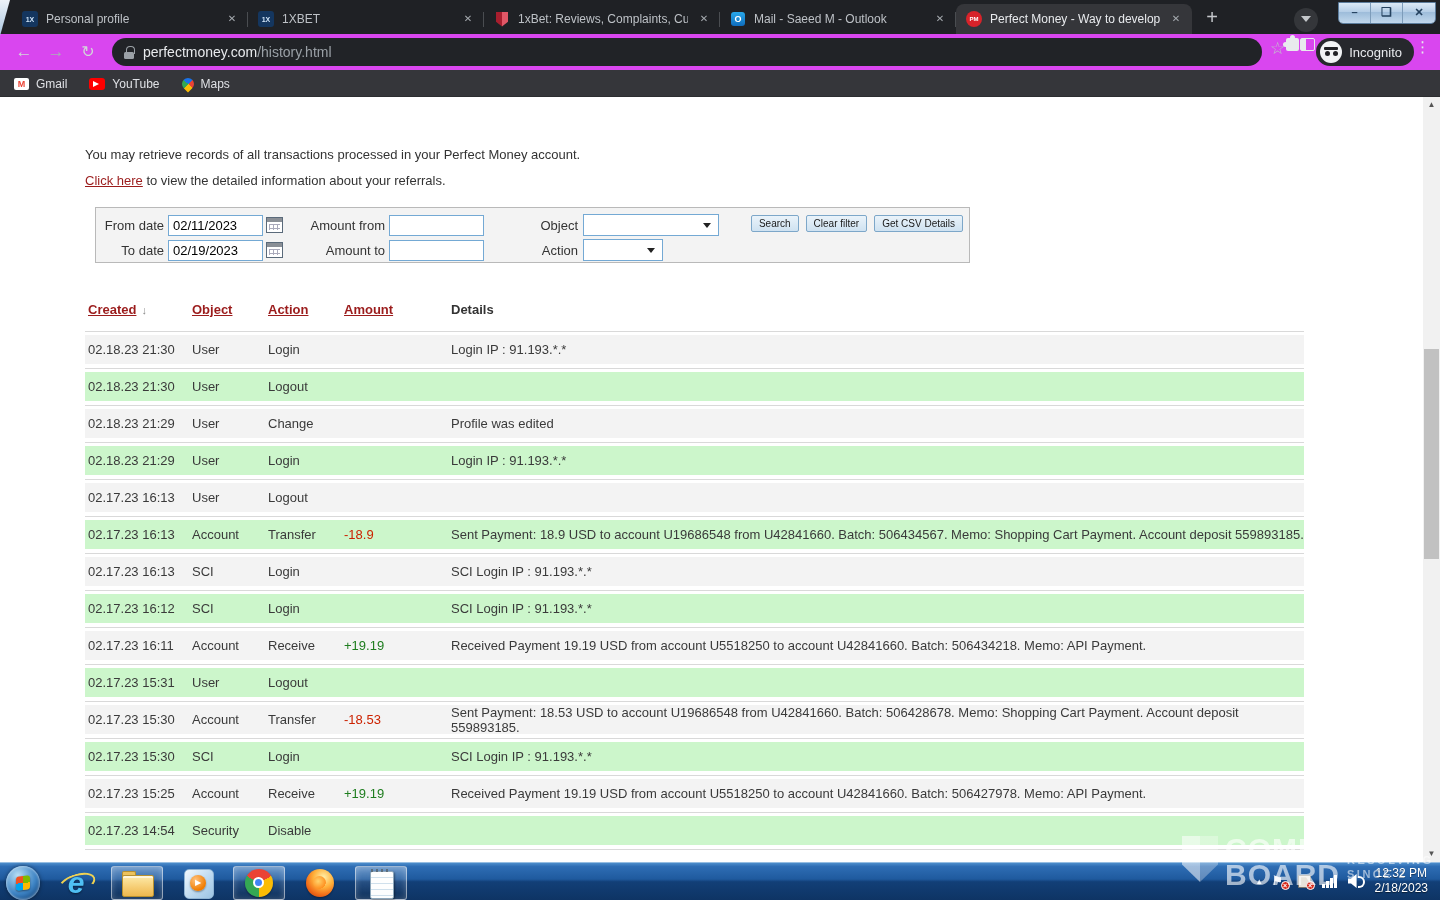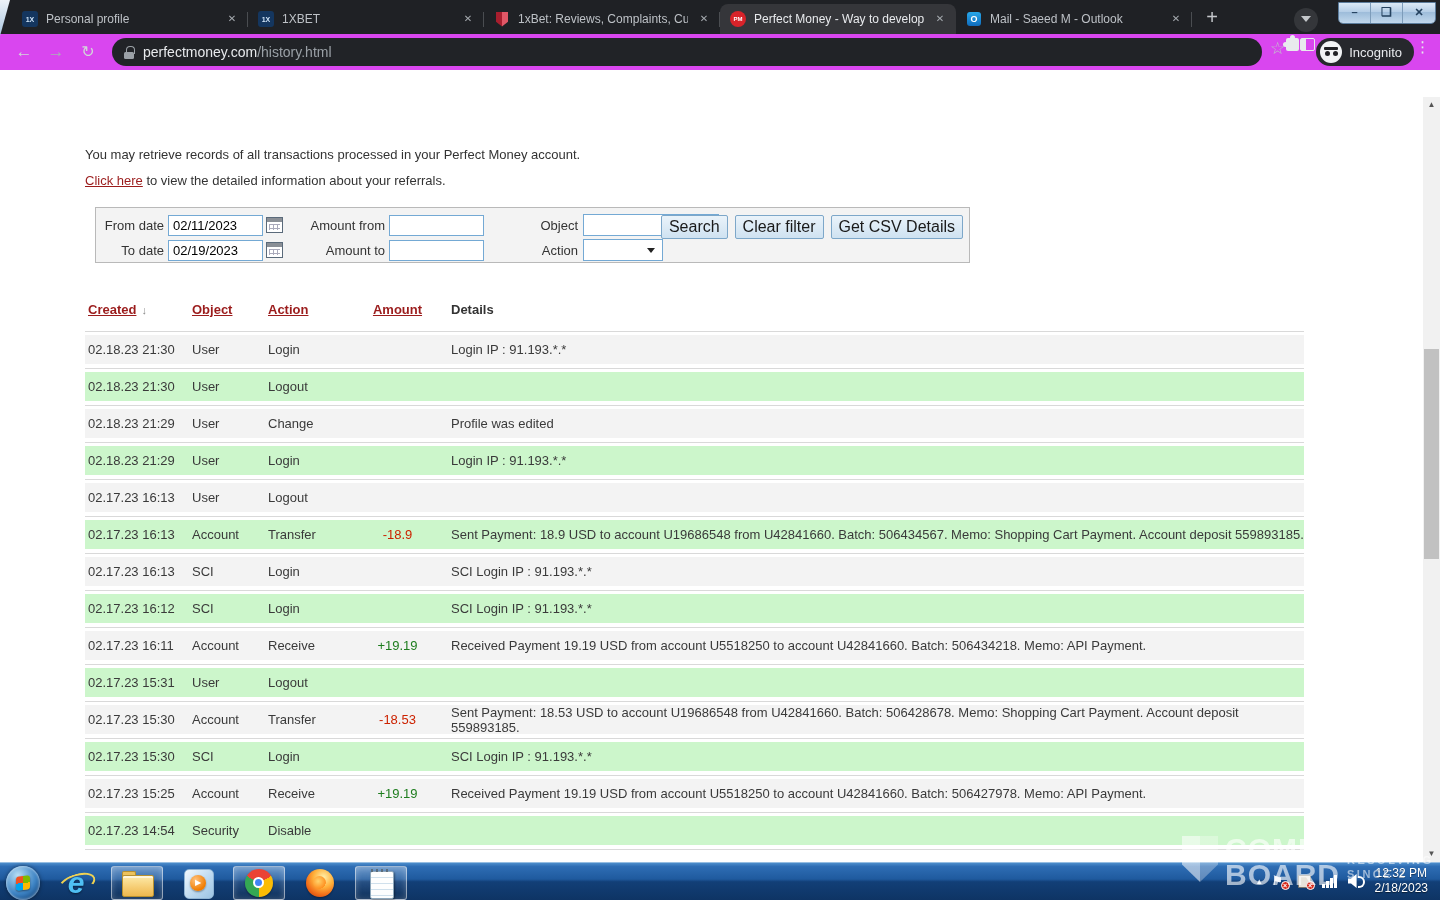--- a/index.html
+++ b/index.html
@@ -91,31 +91,31 @@
   .lw1{width:60px;} .lw2{width:80px;margin-left:22px;} .lw3{width:42px;margin-left:52px;}
   .f-input{width:95px;height:21px;border:1px solid #74a9d4;background:#fff;font-size:13px;padding:0 4px;margin-left:4px;font-family:"Liberation Sans",sans-serif;}
   .cal-btn{width:17px;height:16px;margin-left:3px;background:#fff;border:1px solid #5a6a7a;position:relative;cursor:pointer;flex:none;}
   .cal-btn:before{content:"";position:absolute;top:0;left:0;right:0;height:4px;background:#8a8f96;}
   .cal-btn:after{content:"";position:absolute;top:6px;left:2px;right:2px;bottom:2px;
       background:repeating-linear-gradient(90deg,#aab 0 1px,transparent 1px 4px),repeating-linear-gradient(#aab 0 1px,transparent 1px 4px);}
   .f-select{height:22px;border:1px solid #74a9d4;background:#fff;margin-left:5px;position:relative;cursor:pointer;}
   .sel-obj{width:136px;} .sel-act{width:80px;}
   .f-select:after{content:"";position:absolute;right:7px;top:8px;border:4px solid transparent;border-top:5px solid #222;}
   .f-buttons{position:absolute;right:6px;top:7px;display:flex;gap:7px;}
-  .f-btn{font-size:16px;color:#1a1a1a;background:linear-gradient(#eaf3fa,#cfe2f1);border:1px solid #7da7c9;
+  .f-btn{font-size:10px;color:#1a1a1a;background:linear-gradient(#eaf3fa,#cfe2f1);border:1px solid #7da7c9;
       padding:2px 7px;border-radius:2px;cursor:pointer;font-family:"Liberation Sans",sans-serif;}
 
   .table{position:absolute;left:85px;top:205px;width:1219px;}
   .thead{display:flex;font-size:13px;font-weight:bold;height:20px;}
   .th{text-decoration:underline;color:#9b1c1c;cursor:pointer;}
   .th-details{color:#333;text-decoration:none;cursor:default;}
   .c-created{width:107px;flex:none;padding-left:3px;}
   .c-object{width:76px;flex:none;}
   .c-action{width:76px;flex:none;}
-  .c-amount{width:107px;flex:none;text-align:center;}
+  .c-amount{width:107px;flex:none;}
   .c-details{flex:1;min-width:0;}
   .th.c-created:after{content:"\2193";color:#8a8a8a;font-weight:normal;font-size:11px;margin-left:5px;text-decoration:none;display:inline-block;}
   .tbody{margin-top:9px;}
   .rowline{border-top:1px solid #d9d9d9;padding-top:3px;margin-top:4px;}
   .trow{display:flex;align-items:center;height:29px;font-size:13px;color:#3a3a3a;}
   .trow.grey{background:#f3f3f3;}
   .trow.green{background:#ccf6cb;}
   .c-amount.neg{color:#cc2200;}
   .c-amount.pos{color:#1e7d1e;}
   .end-line{border-top:1px solid #d9d9d9;margin-top:4px;height:0;}
@@ -206,28 +206,28 @@
         <div class="tab">
           <span class="favicon fav-onex"></span>
           <span class="tab-title">1XBET</span>
           <span class="tab-close"></span>
         </div>
         <div class="tab">
           <span class="favicon fav-shield"></span>
           <span class="tab-title">1xBet: Reviews, Complaints, Cust</span>
           <span class="tab-close"></span>
         </div>
+        <div class="tab">
+          <span class="favicon fav-outlook"></span>
+          <span class="tab-title">Mail - Saeed M - Outlook</span>
+          <span class="tab-close"></span>
+        </div>
         <div class="tab active">
           <span class="favicon fav-pm"></span>
           <span class="tab-title">Perfect Money - Way to develop</span>
-          <span class="tab-close"></span>
-        </div>
-        <div class="tab">
-          <span class="favicon fav-outlook"></span>
-          <span class="tab-title">Mail - Saeed M - Outlook</span>
           <span class="tab-close"></span>
         </div>
       </div>
     <div class="newtab-btn"></div>
     <div class="tabsearch-btn"></div>
     <div class="win-controls">
       <div class="win-btn win-min"></div>
       <div class="win-btn win-restore"></div>
       <div class="win-btn win-close"></div>
     </div>
@@ -247,20 +247,35 @@
       <span class="ext-icon"></span>
       <span class="panel-icon"></span>
       <span class="incog-badge">
         <span class="incog-circle"></span>
         <span style="color:#e8eaed;font-size:13px;">Incognito</span>
       </span>
       <span class="menu-dots"></span>
     </div>
   </div>
 
+  <div class="bookmarks">
+
+  <div class="bm-item">
+        <span class="bm-icon icon-gmail"></span>
+        <span>Gmail</span>
+      </div>
+      <div class="bm-item">
+        <span class="bm-icon icon-youtube"></span>
+        <span>YouTube</span>
+      </div>
+      <div class="bm-item">
+        <span class="bm-icon icon-maps"></span>
+        <span>Maps</span>
+      </div>
+    </div>
 
   <div class="page">
     <div class="intro">
       <div>You may retrieve records of all transactions processed in your Perfect Money account.</div>
       <div><a>Click here</a><span> to view the detailed information about your referrals.</span></div>
     </div>
 
     <div class="filter-panel">
       <div class="f-row">
         <span class="f-label lw1">From date</span>

